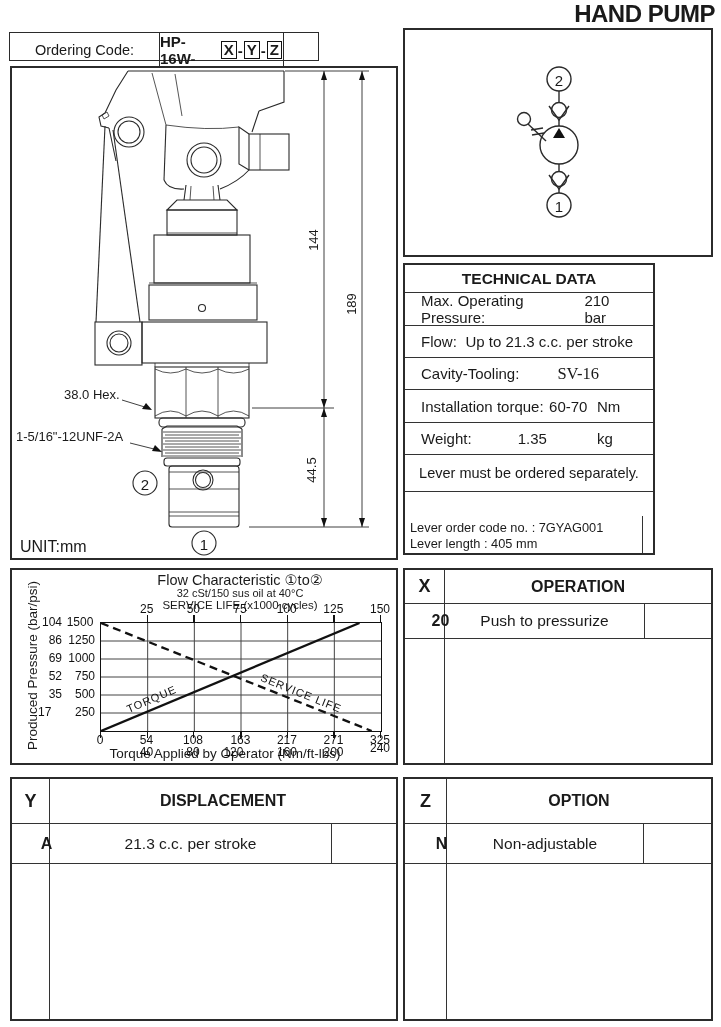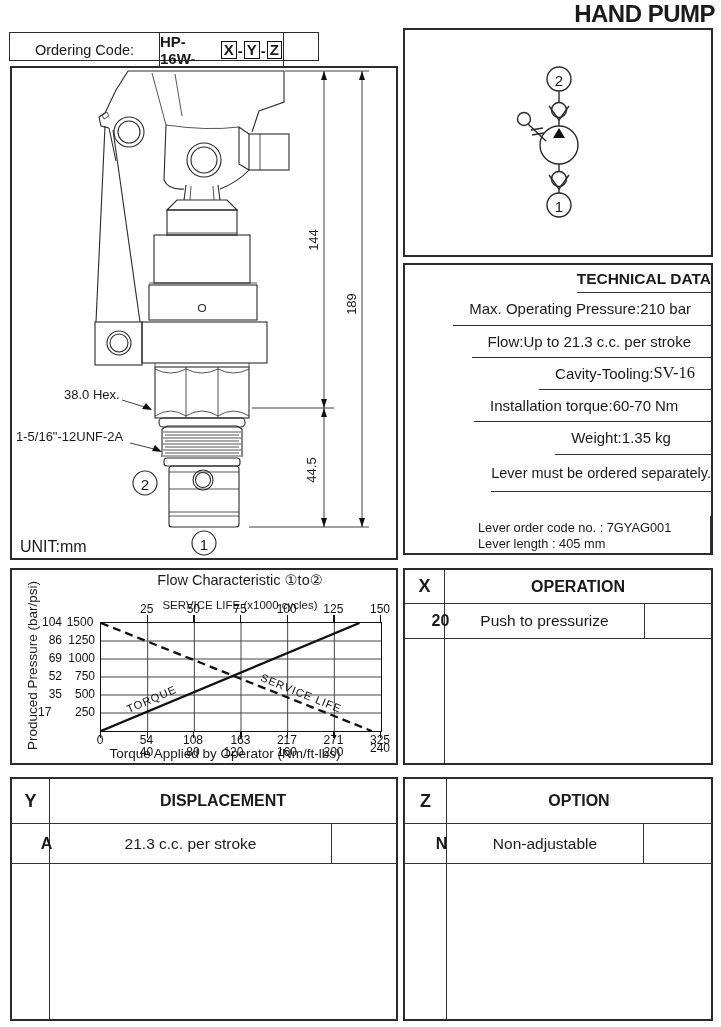--- a/index.html
+++ b/index.html
@@ -203,21 +203,21 @@
       <line x1="127" y1="105" x2="139" y2="103"></line>
       <line x1="154" y1="134" x2="154" y2="141"></line>
       <path d="M144,145 L154,159 L164,145"></path>
       <circle cx="154" cy="149" r="7.5"></circle>
       <line x1="154" y1="159" x2="154" y2="163"></line>
       <circle cx="154" cy="175" r="12"></circle>
       <text x="154" y="176" font-size="15" text-anchor="middle" dominant-baseline="central">1</text>
     </svg>
   </div>
 
-  <div class="panel" style="left:403px;top:263px;width:310px;height:292px;display:flex;flex-direction:column;align-items:flex-end;">
+  <div class="panel" style="left:403px;top:263px;width:252px;height:292px;display:flex;flex-direction:column;">
     <div class="td-title">TECHNICAL DATA</div>
     <div class="td-row">
       <span>Max. Operating Pressure:</span>
       <span class="td-val-right">210 bar</span>
     </div>
     <div class="td-row">
       <span>Flow:</span>
       <span class="td-val-right">Up to 21.3 c.c.  per stroke</span>
     </div>
     <div class="td-row">
@@ -239,20 +239,21 @@
       <div class="td-lever-cell">
         <div>Lever order code no. : 7GYAG001</div>
         <div>Lever length : 405 mm</div>
       </div>
       <div></div>
     </div>
   </div>
 
   <div class="panel" id="chart-panel" style="left:10px;top:568px;width:388px;height:197px;">
     <div class="chart-title">Flow Characteristic ①to②</div>
+    <div class="chart-subtitle">32 cSt/150 sus oil at 40°C</div>
     <div class="chart-toplabel">SERVICE LIFE (x1000 cycles)</div>
     <div id="plot">
         <svg width="280" height="108">
           <line x1="46.666666666666664" y1="0" x2="46.666666666666664" y2="108" stroke="#444" stroke-width="1"></line>
           <line x1="93.33333333333333" y1="0" x2="93.33333333333333" y2="108" stroke="#444" stroke-width="1"></line>
           <line x1="140" y1="0" x2="140" y2="108" stroke="#444" stroke-width="1"></line>
           <line x1="186.66666666666666" y1="0" x2="186.66666666666666" y2="108" stroke="#444" stroke-width="1"></line>
           <line x1="233.33333333333334" y1="0" x2="233.33333333333334" y2="108" stroke="#444" stroke-width="1"></line>
           <line x1="0" y1="17.999999999999996" x2="280" y2="17.999999999999996" stroke="#444" stroke-width="1"></line>
           <line x1="0" y1="36.00000000000001" x2="280" y2="36.00000000000001" stroke="#444" stroke-width="1"></line>

